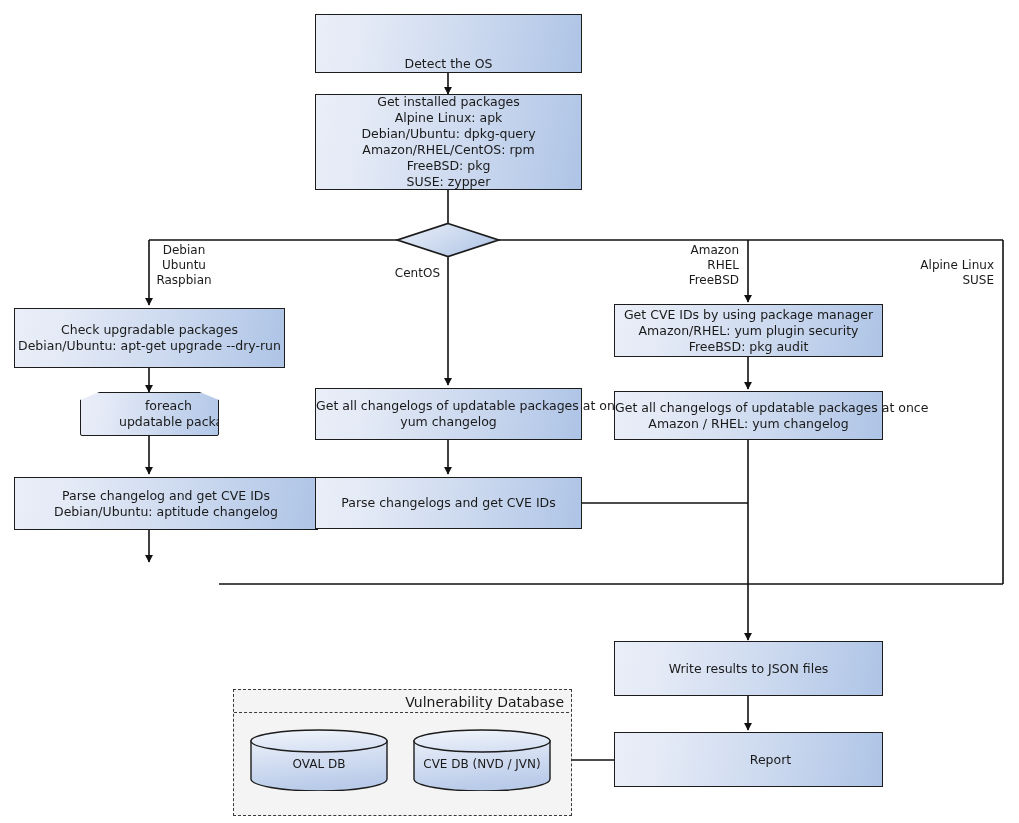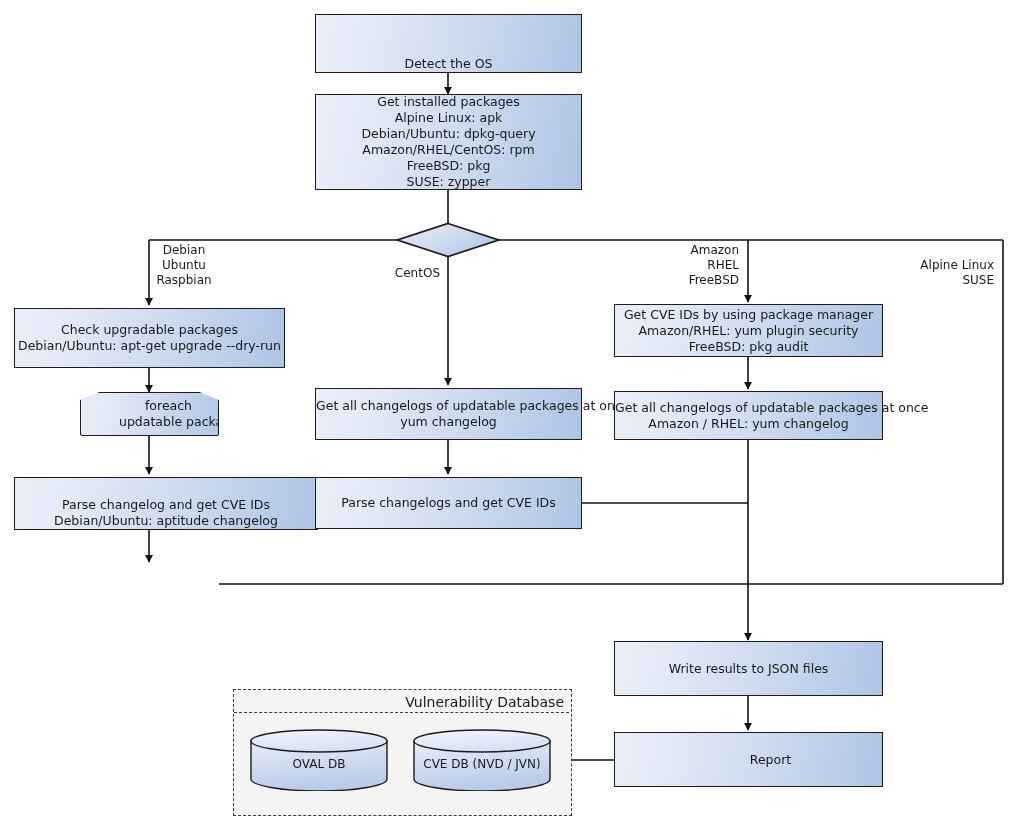--- a/index.html
+++ b/index.html
@@ -224,21 +224,21 @@
     </span>
   </div>
 
   <div class="node loop-start" style="left:80px; top:392px; width:139px; height:44px;">
     <span class="lbl">
       <span>foreach</span><br>
       <span>updatable  packages</span>
     </span>
   </div>
 
-  <div class="node rect" style="left:14px; top:477px; width:304px; height:53px;align-items:flex-end;">
+  <div class="node rect" style="left:14px; top:477px; width:304px; height:53px;">
     <span class="lbl">
       <span>Parse changelog and get  CVE IDs</span><br>
       <span>Debian/Ubuntu: aptitude changelog</span>
     </span>
   </div>
 
 
   <div class="node rect overflow" style="left:315px; top:388px; width:267px; height:52px;">
     <span class="lbl">
       <span>Get all changelogs of updatable packages at once</span><br>

